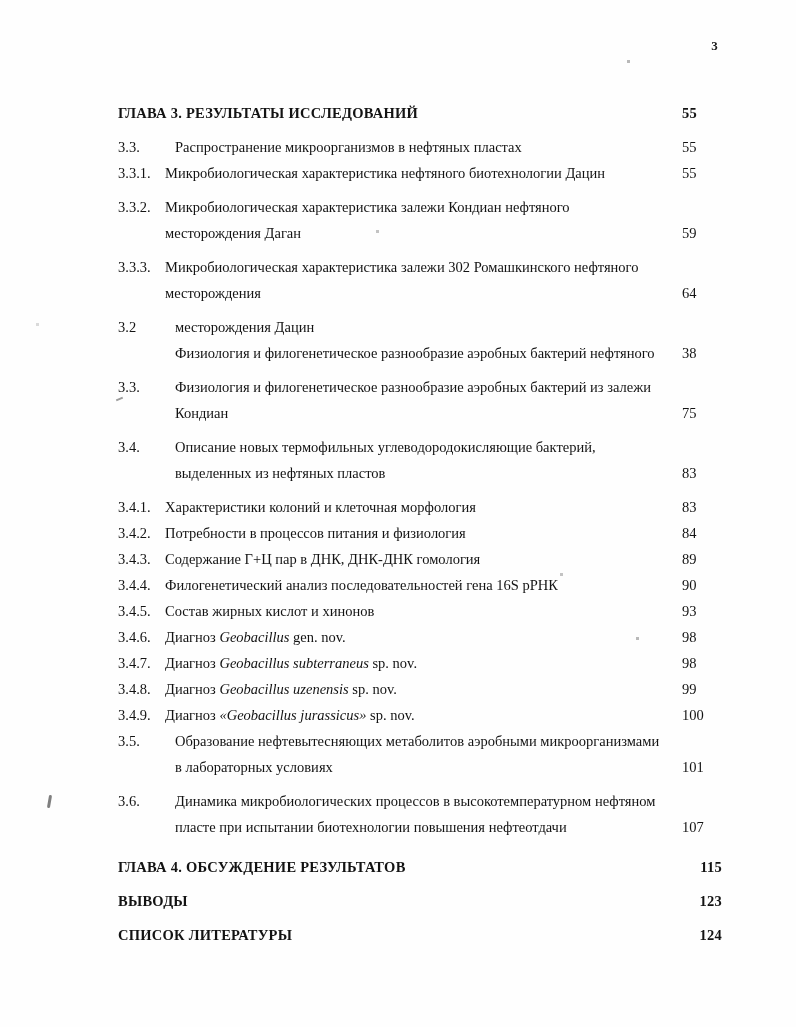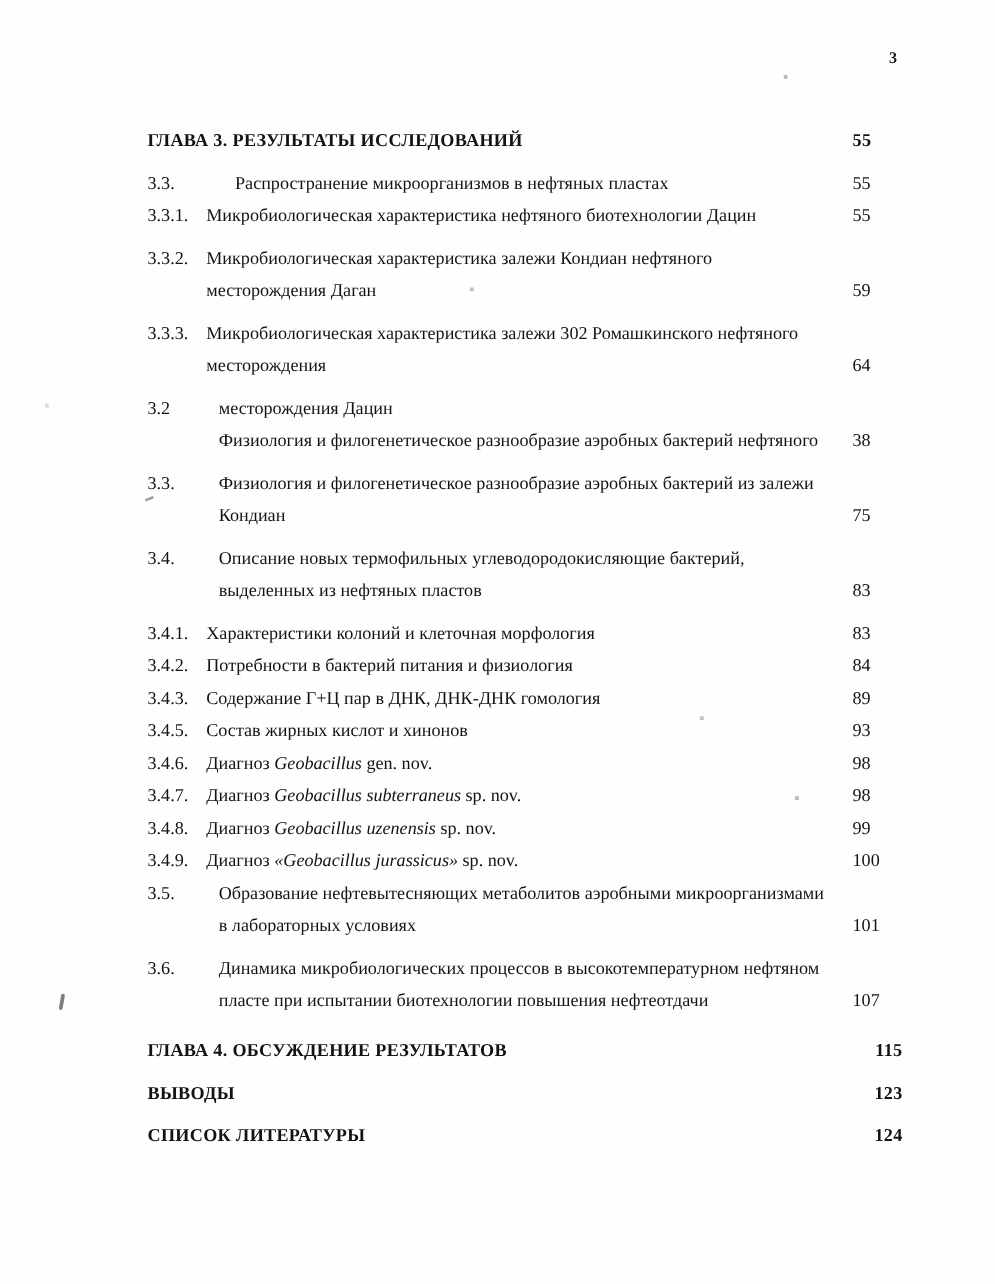--- a/index.html
+++ b/index.html
@@ -120,21 +120,21 @@
         <span class="num">ГЛАВА 3.</span>
         <span class="body">
           <span style="display: block;">РЕЗУЛЬТАТЫ ИССЛЕДОВАНИЙ</span>
         </span>
         <span class="pg row0">55</span>
       </div>
       <div class="gap-sm"></div>
       <div class="toc-entry lvl-2">
         <span class="num">3.3.</span>
         <span class="body">
-          <span style="display: block; margin-left: 13px;">Распространение микроорганизмов в нефтяных пластах</span>
+          <span style="display: block;">Распространение микроорганизмов в нефтяных пластах</span>
         </span>
         <span class="pg row0">55</span>
       </div>
       <div class="toc-entry lvl-3">
         <span class="num">3.3.1.</span>
         <span class="body">
           <span style="display: block;">Микробиологическая характеристика нефтяного биотехнологии Дацин</span>
         </span>
         <span class="pg row0">55</span>
       </div>
@@ -187,30 +187,37 @@
       <div class="toc-entry lvl-3">
         <span class="num">3.4.1.</span>
         <span class="body">
           <span style="display: block;">Характеристики колоний и клеточная морфология</span>
         </span>
         <span class="pg row0">83</span>
       </div>
       <div class="toc-entry lvl-3">
         <span class="num">3.4.2.</span>
         <span class="body">
-          <span style="display: block;">Потребности в бактерий питания и физиология</span>
+          <span style="display: block;">Потребности в процессов питания и физиология</span>
         </span>
         <span class="pg row0">84</span>
       </div>
       <div class="toc-entry lvl-3">
         <span class="num">3.4.3.</span>
         <span class="body">
           <span style="display: block;">Содержание Г+Ц пар в ДНК, ДНК-ДНК гомология</span>
         </span>
         <span class="pg row0">89</span>
+      </div>
+      <div class="toc-entry lvl-3">
+        <span class="num">3.4.4.</span>
+        <span class="body">
+          <span style="display: block;">Филогенетический анализ последовательностей гена 16S рРНК</span>
+        </span>
+        <span class="pg row0">90</span>
       </div>
       <div class="toc-entry lvl-3">
         <span class="num">3.4.5.</span>
         <span class="body">
           <span style="display: block;">Состав жирных кислот и хинонов</span>
         </span>
         <span class="pg row0">93</span>
       </div>
       <div class="toc-entry lvl-3">
         <span class="num">3.4.6.</span>

